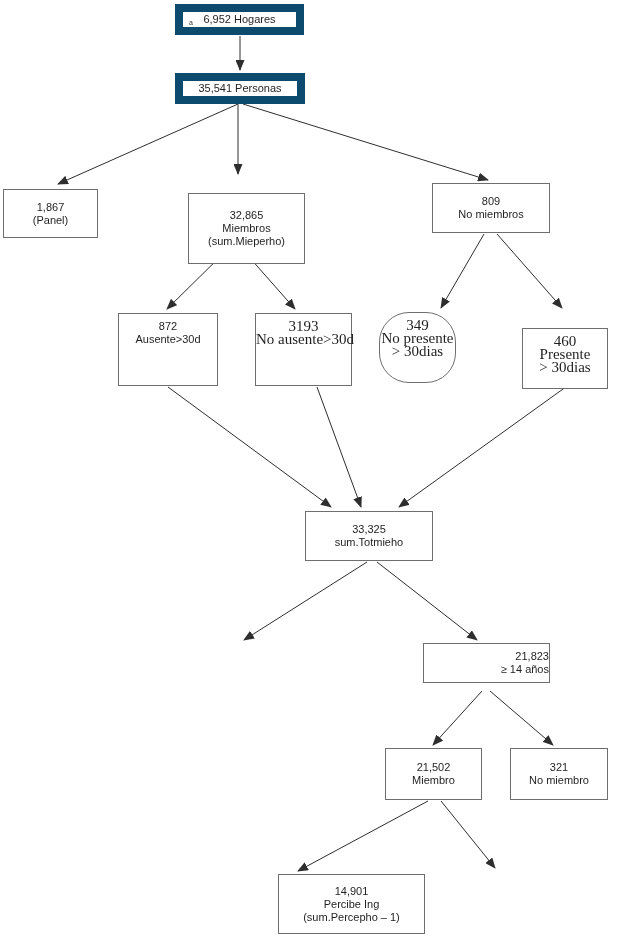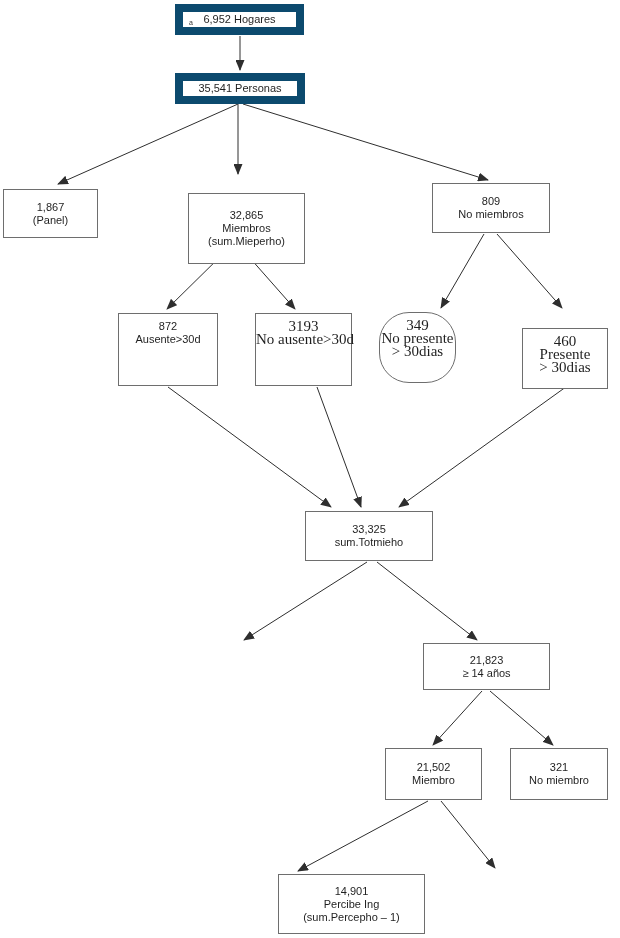--- a/index.html
+++ b/index.html
@@ -102,21 +102,21 @@
     <div class="ln">Presente</div>
     <div class="ln">&gt; 30dias</div>
   </div>
 
   <div class="node center" style="left:305px; top:511px; width:128px; height:50px;">
     <div class="ln">33,325</div>
     <div class="ln">sum.Totmieho</div>
   </div>
 
 
-  <div class="node center" style="left:423px; top:643px; width:127px; height:47px;">
+  <div class="node center" style="left:423px; top:643px; width:127px; height:40px;text-align:right;">
     <div class="ln">21,823</div>
     <div class="ln">≥ 14 años</div>
   </div>
 
   <div class="node center" style="left:385px; top:748px; width:97px; height:52px;">
     <div class="ln">21,502</div>
     <div class="ln">Miembro</div>
   </div>
 
   <div class="node center" style="left:510px; top:748px; width:98px; height:52px;">

